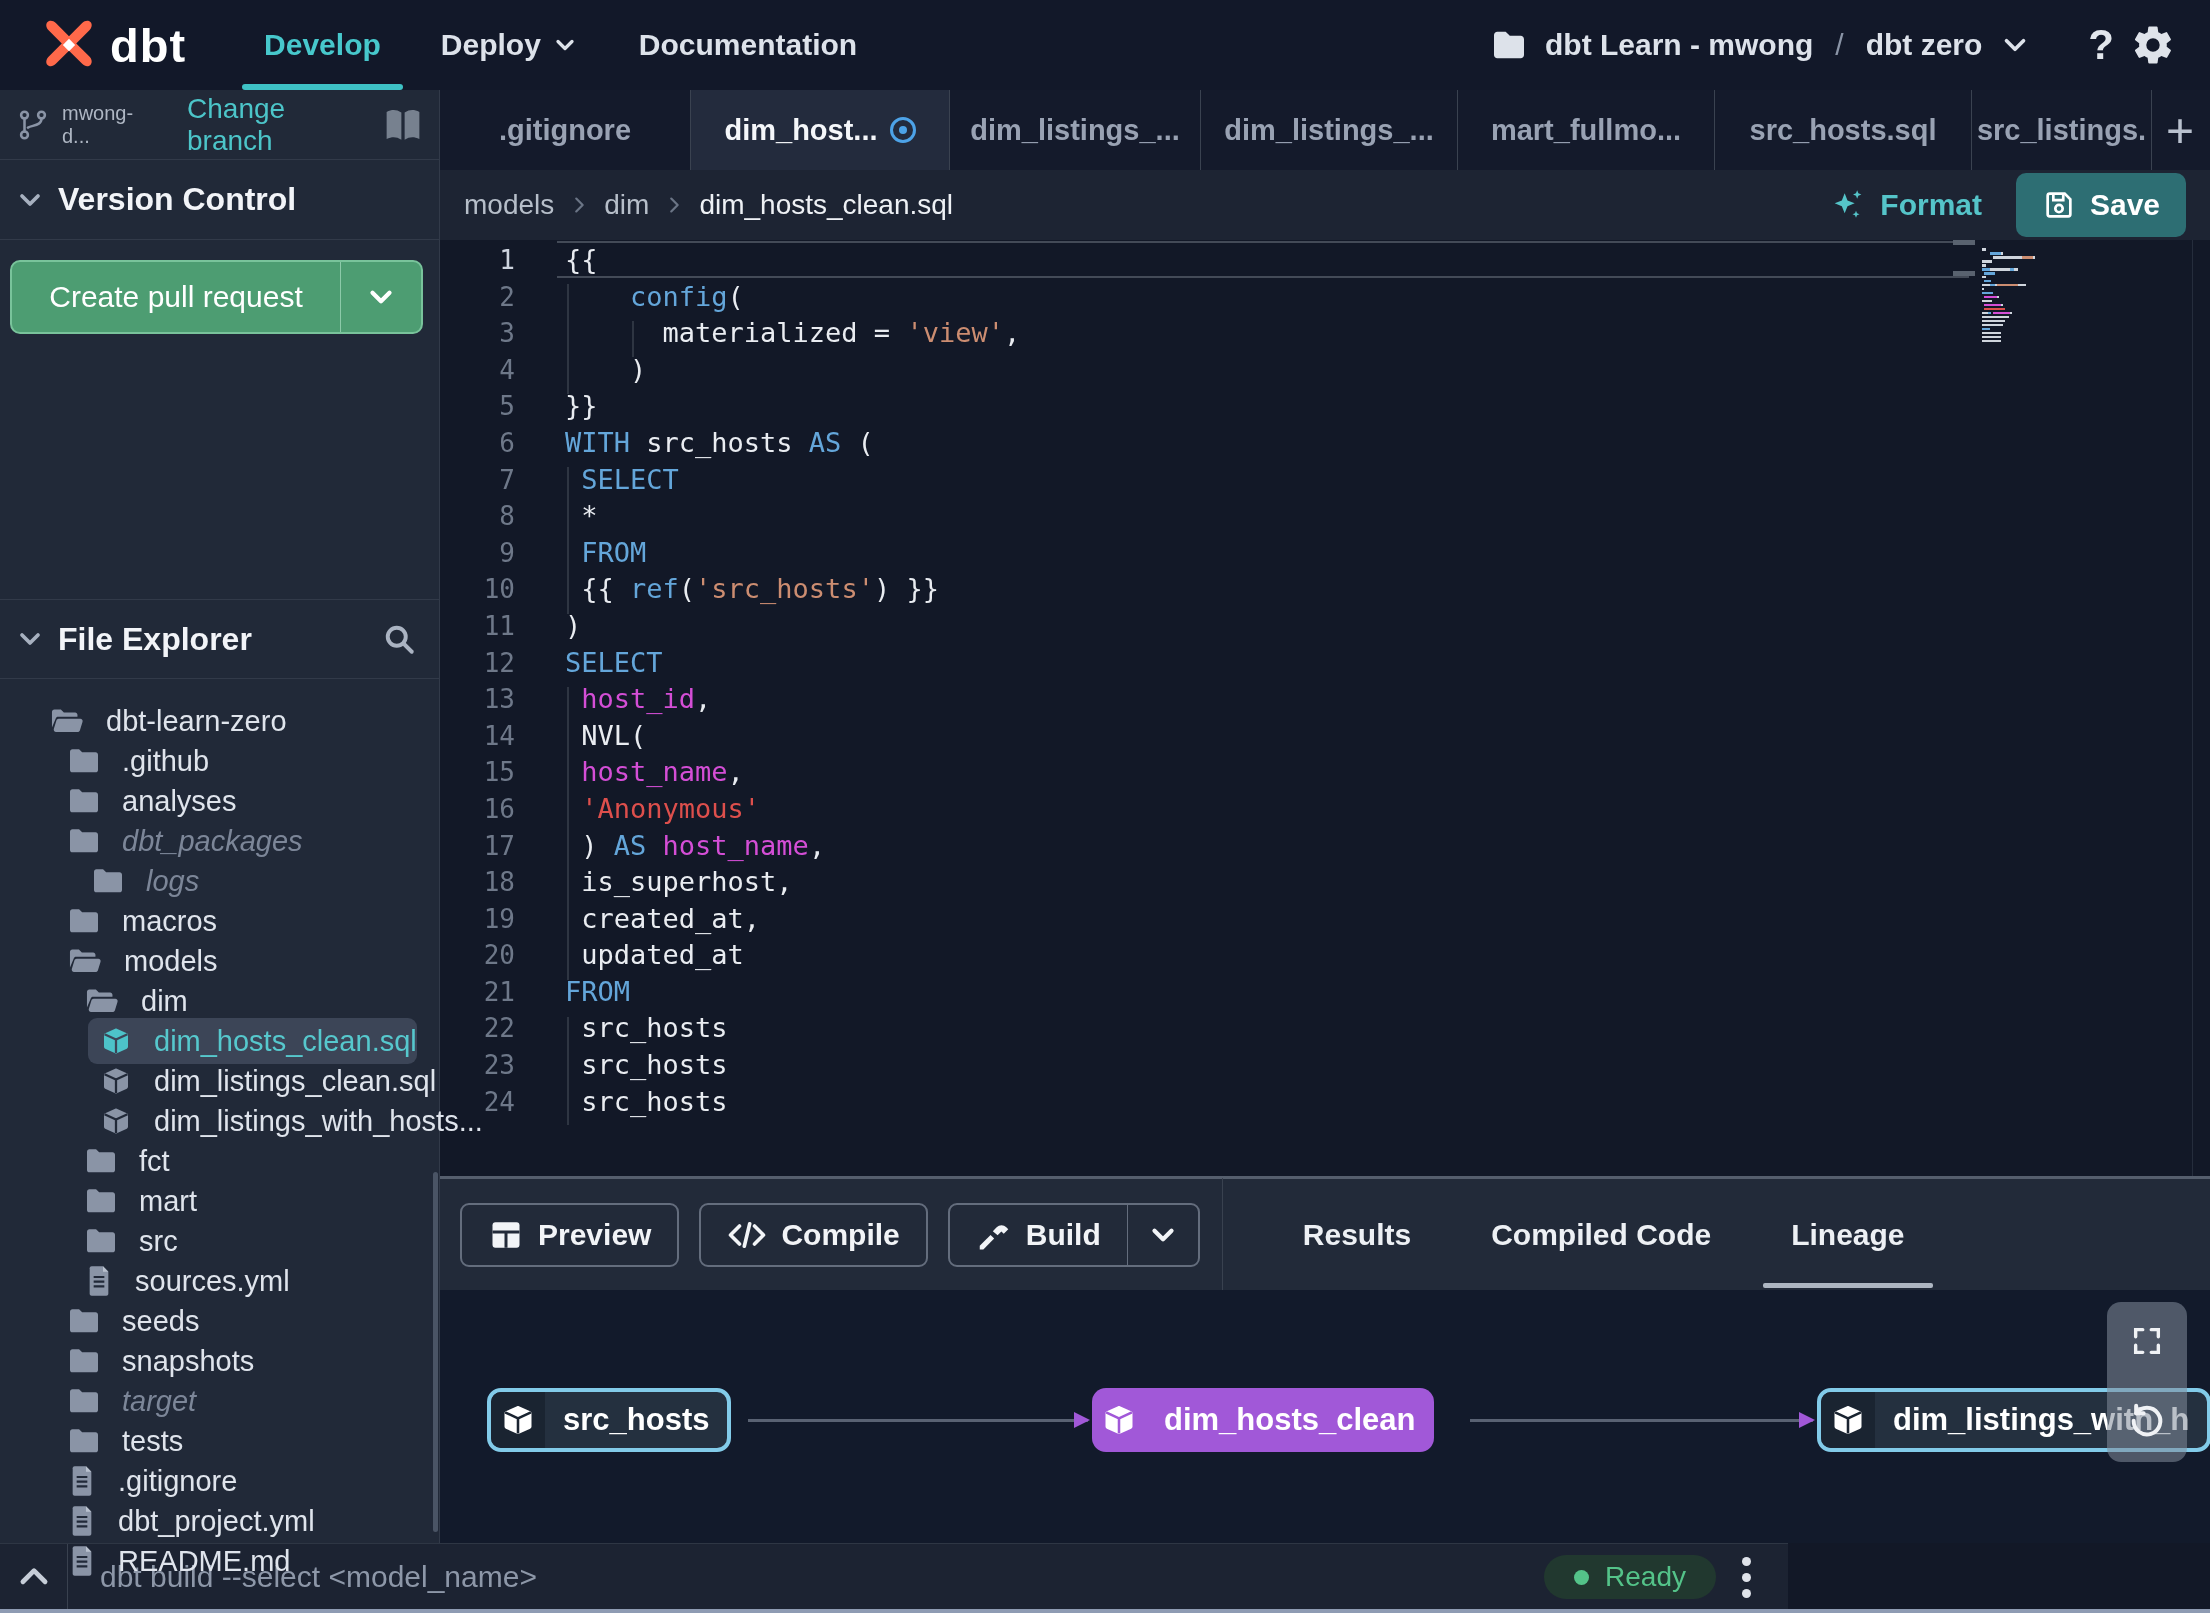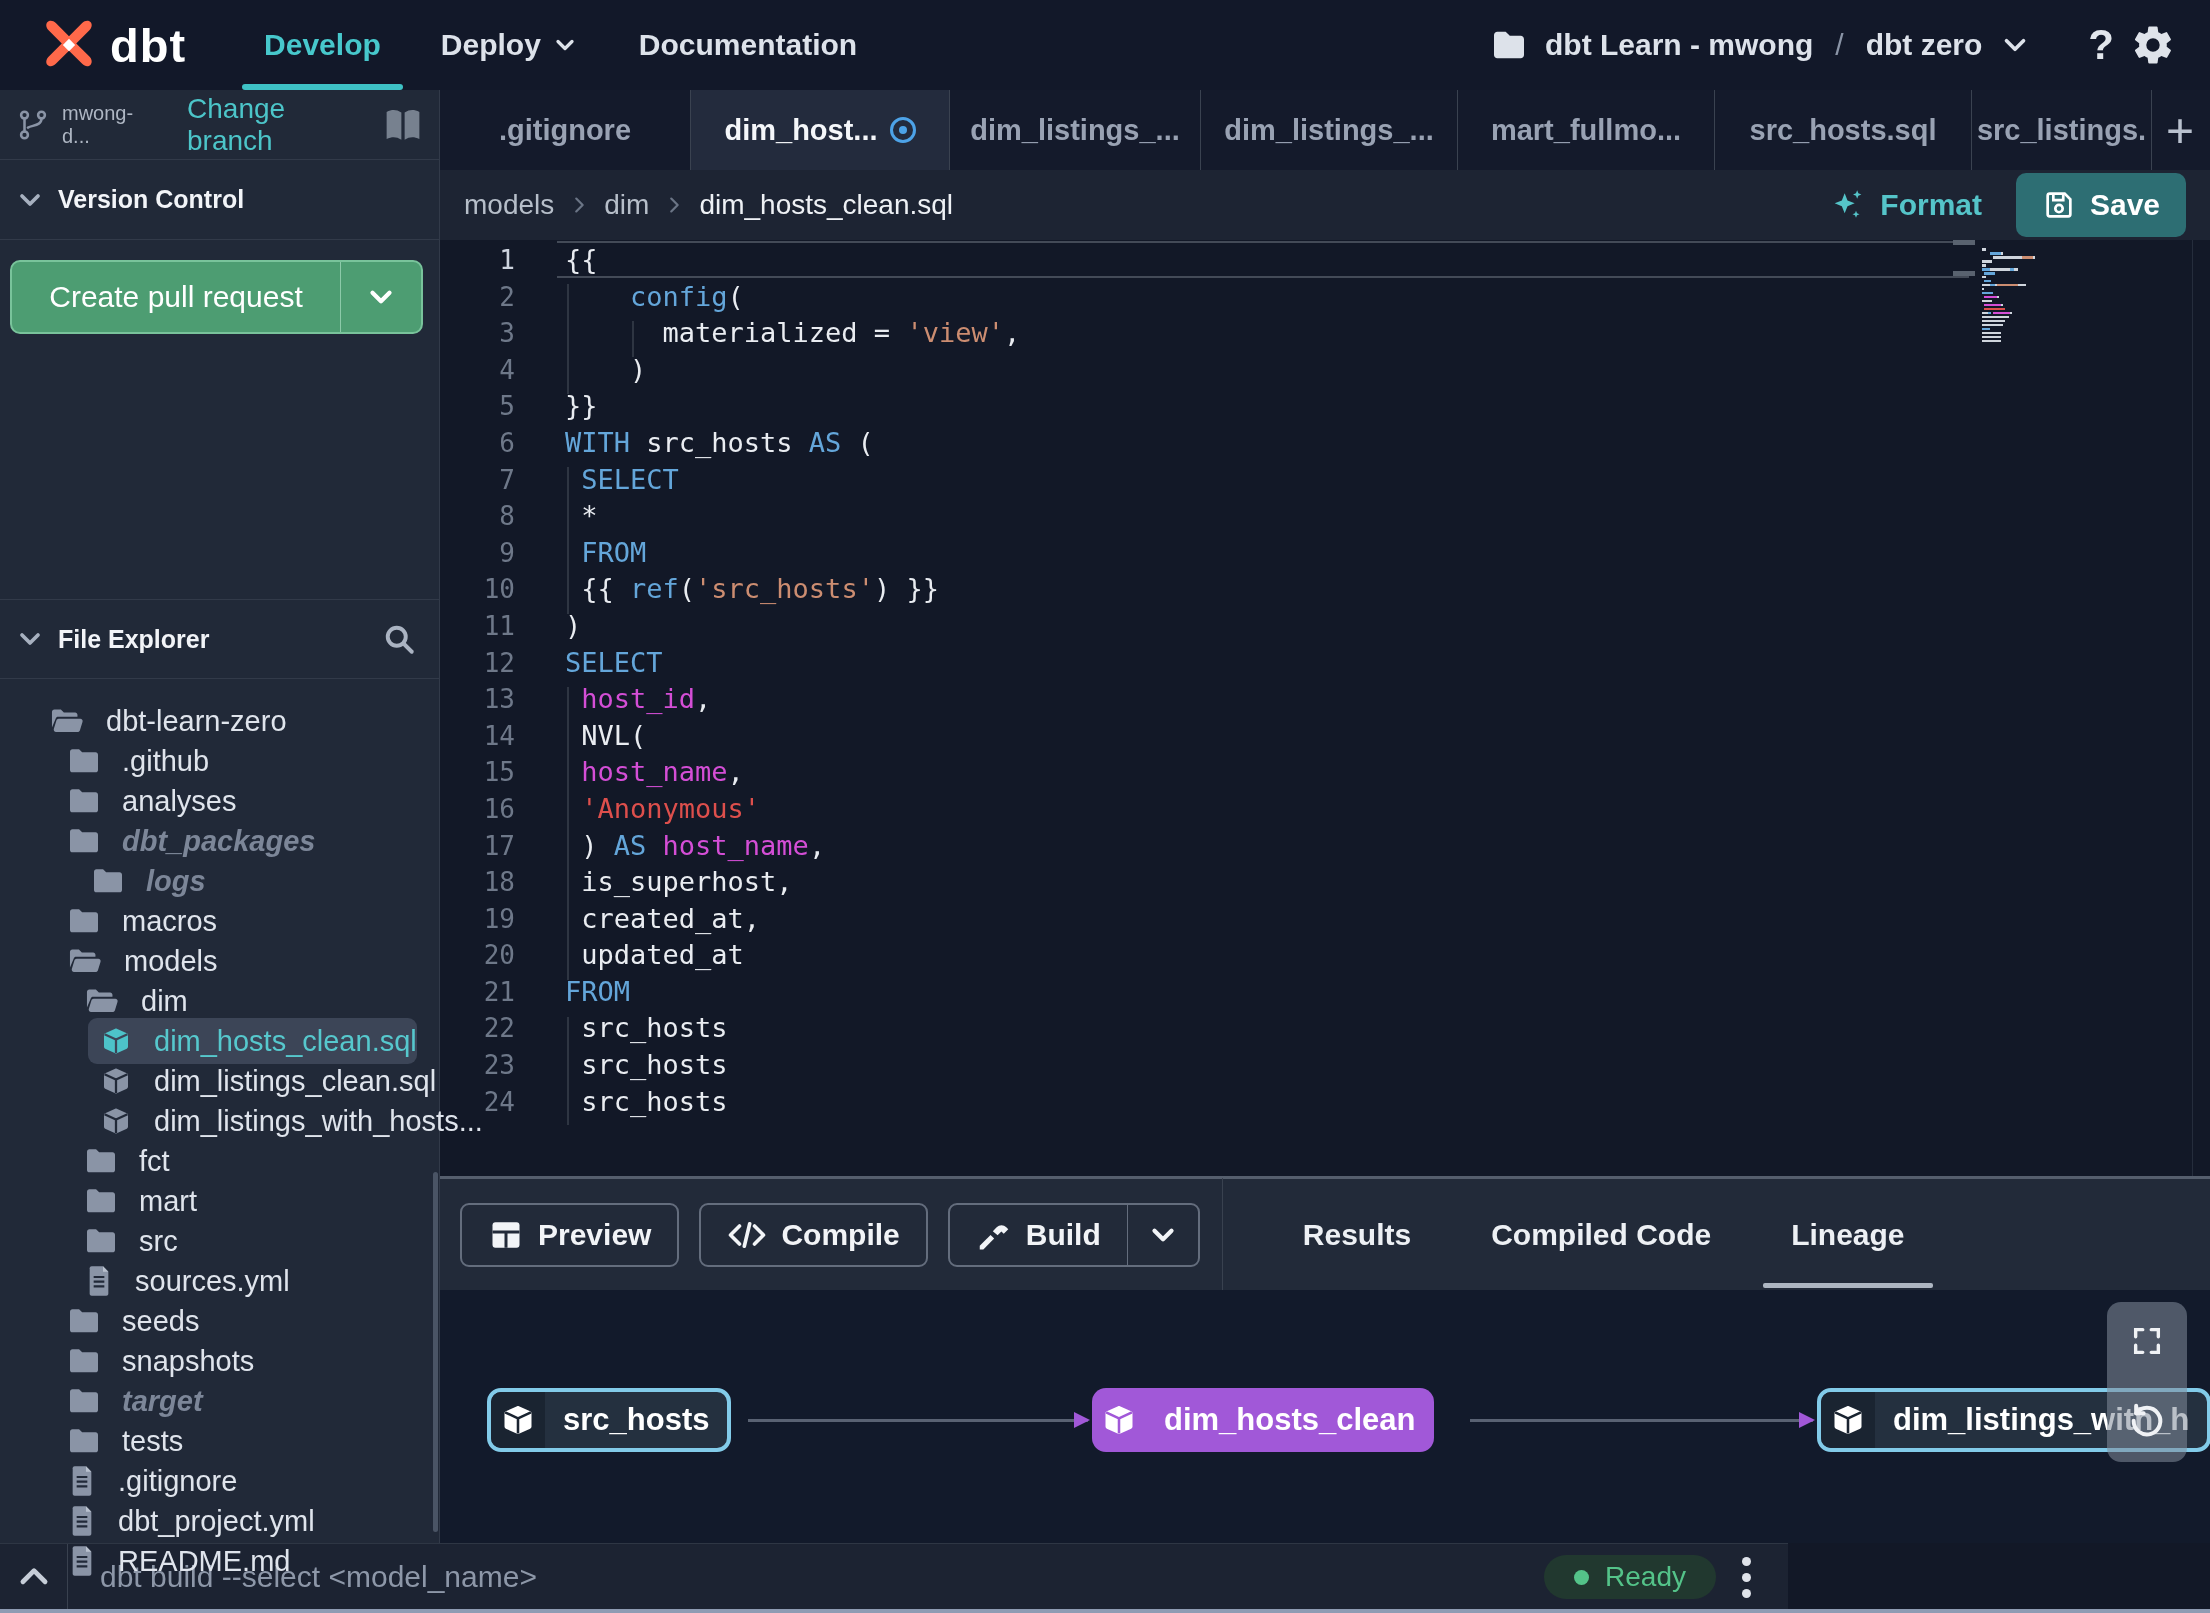--- a/index.html
+++ b/index.html
@@ -27,34 +27,34 @@
   
   .sidebar { position:absolute; left:0; top:90px; width:440px; height:1453px; background:#212938;
              border-right:1px solid #323a49; }
   .branch-row { height:70px; display:flex; align-items:center; padding:0 16px;
                 border-bottom:1px solid #323a49; gap:12px; }
   .branch-name { color:#aeb6c3; font-size:20px; }
   .branch-link { color:#4cc5c9; font-size:28px; margin-left:18px; cursor:pointer; }
   .branch-row .book { margin-left:auto; }
   .vc-header, .fe-header { height:80px; display:flex; align-items:center; padding:0 14px; gap:12px; }
   .vc-header { border-bottom:1px solid #323a49; }
-  .sec-title { color:#f2f4f8; font-size:25px; font-weight:bold; }
+  .sec-title { color:#f2f4f8; font-size:32px; font-weight:bold; }
   .fe-header { border-top:1px solid #323a49; border-bottom:1px solid #323a49; }
   .fe-header .search { margin-left:auto; margin-right:8px; cursor:pointer; }
   .pr-wrap { padding:20px 10px; }
   .pr-btn { width:413px; height:74px; background:#4d9d72; border:2px solid #79c39b; border-radius:10px;
             display:flex; align-items:stretch; overflow:hidden; cursor:pointer; }
   .pr-main { flex:1; display:flex; align-items:center; justify-content:center; color:#ffffff;
              font-size:30px; border-right:1px solid #8ccaa9; }
   .pr-caret { width:80px; display:flex; align-items:center; justify-content:center; }
   .vc-space { height:245px; }
   .tree { position:relative; padding-top:22px; }
   .tree-row { position:relative; height:40px; display:flex; align-items:center; gap:22px;
               color:#dfe4ec; font-size:29px; cursor:pointer; }
-  .tree-row.dim { color:#7c8698; font-style:italic;font-weight:bold; }
+  .tree-row.dim { color:#7c8698; font-style:italic; }
   .tree-row.sel { color:#56c8cd; }
   .tree-row .hl { position:absolute; left:88px; right:22px; top:-3px; bottom:-3px;
                   background:#3c4557; border-radius:9px; z-index:0; }
   .tree-row .icon, .tree-row .lbl { position:relative; z-index:1; }
   .tree-row .moddot { position:relative; z-index:1; margin-left:auto; margin-right:36px;
                       width:10px; height:10px; border-radius:50%; background:#ffffff; }
   .side-thumb { position:absolute; right:1px; top:1082px; width:5px; height:360px;
                 background:#4a5465; border-radius:3px; }
 
   

